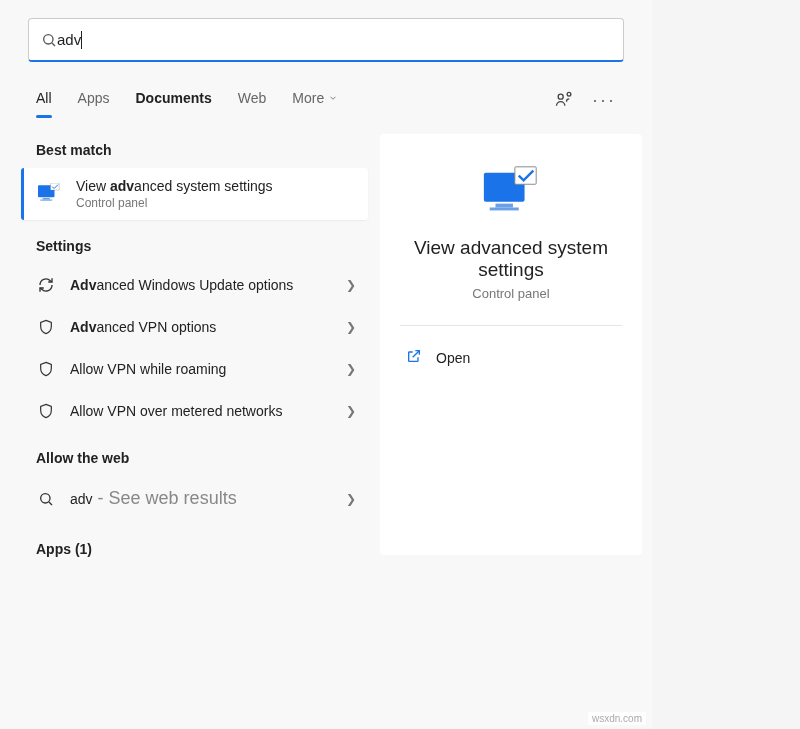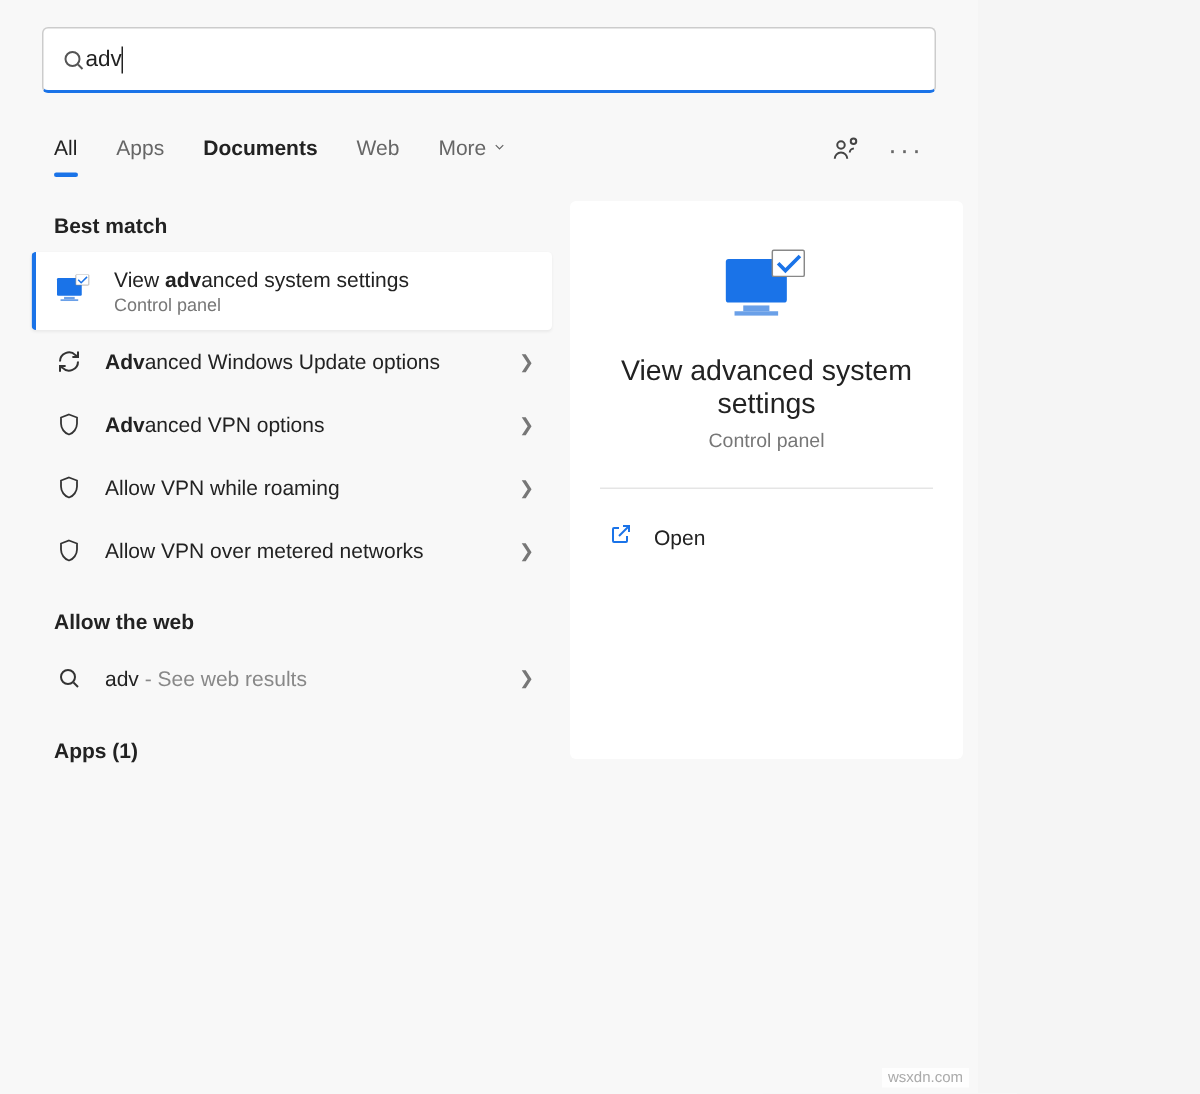--- a/index.html
+++ b/index.html
@@ -175,21 +175,21 @@
     position: absolute;
     bottom: 4px;
     right: 6px;
     font-size: 10px;
     color: #aaa;
     background: rgba(255,255,255,0.8);
     padding: 1px 4px;
   }
   .sub-hint {
     color: #888;
-    font-size: 14px;
+    font-size: 18px;
   }
 </style>
 </head>
 <body>
 
 <div class="window">
 
   <div class="searchbar-wrap">
     <div class="searchbar">
       <svg width="16" height="16" viewBox="0 0 24 24" fill="none" stroke="#555" stroke-width="2">
@@ -239,20 +239,21 @@
           <polyline points="40,9 45,14 55,4" fill="none" stroke="#1a73e8" stroke-width="2.5"></polyline>
         </svg>
         <div class="best-match-text">
           <div class="title">
             <span>View </span><b>adv</b><span>anced system settings</span>
           </div>
           <div class="subtitle">Control panel</div>
         </div>
       </div>
 
+      <div class="section-title">Settings</div>
 
       <div class="list-item">
         <div class="icon">
           <svg width="18" height="18" viewBox="0 0 24 24" fill="none" stroke="#333" stroke-width="1.8">
             <path d="M4 12a8 8 0 0 1 13.7-5.7L20 8"></path>
               <polyline points="20 3 20 8 15 8"></polyline>
             <path d="M20 12a8 8 0 0 1-13.7 5.7L4 16"></path>
               <polyline points="4 21 4 16 9 16"></polyline>
           </svg>
         </div>

